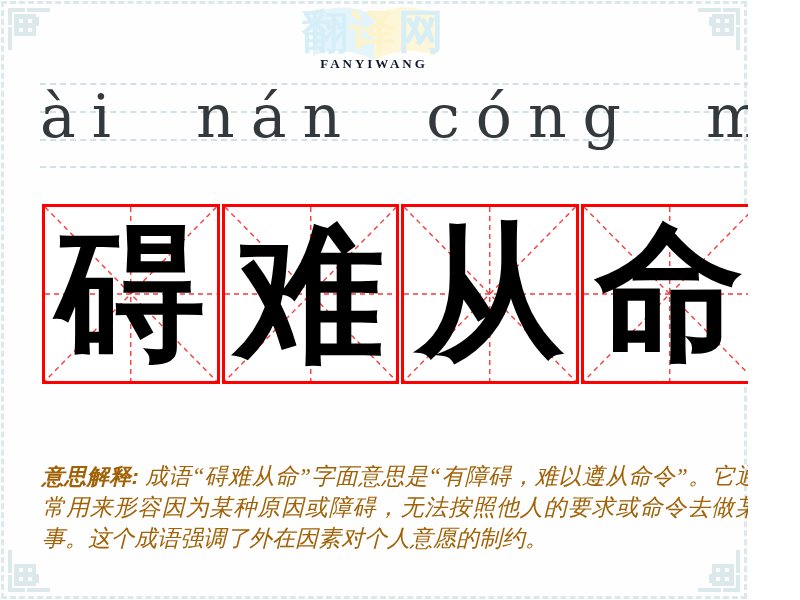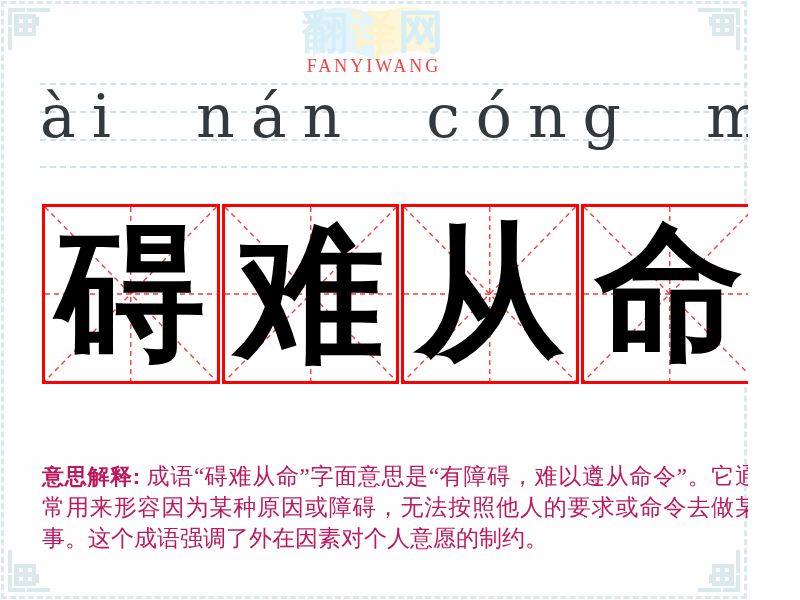--- a/index.html
+++ b/index.html
@@ -22,21 +22,21 @@
 
   
   .watermark{
     position:absolute;top:4px;left:50%;transform:translateX(-50%);
     width:170px;text-align:center;pointer-events:none;
   }
   .wm-book{position:absolute;top:2px;left:50%;transform:translateX(-50%);}
   .wm-chars{position:relative;font-weight:bold;font-size:46px;line-height:56px;letter-spacing:2px;}
   .wm-blue{color:#d6eef7;}
   .wm-yellow{color:#fdf3cb;}
-  .wm-sub{position:relative;font-size:18px;font-weight:normal;letter-spacing:3px;color:#ef4444;margin-top:-4px;}
+  .wm-sub{position:relative;font-size:13px;font-weight:bold;letter-spacing:3px;color:#0f172a;margin-top:-4px;}
 
   
   .pinyin-area{position:absolute;left:40px;top:0;width:720px;height:180px;}
   .guide-line{position:absolute;left:0;width:100%;border-top:2px dashed #cfe2e7;}
   .gl1{top:83px;} .gl2{top:111px;} .gl3{top:139px;} .gl4{top:166px;}
   .pinyin-text{
     position:absolute;left:0;top:86px;width:100%;text-align:center;
     font-family:"DejaVu Serif","Liberation Serif",serif;
     font-size:60px;line-height:60px;color:#33393c;
     letter-spacing:16px;word-spacing:34px;white-space:nowrap;
@@ -55,22 +55,22 @@
   .char-box .grid-line{stroke:#fa3a3a;stroke-width:1.4;stroke-dasharray:5 4;}
   .char-glyph{
     position:absolute;inset:0;display:flex;align-items:center;justify-content:center;
     font-family:"Liberation Serif","DejaVu Serif",serif;font-weight:bold;
     font-size:148px;line-height:1;color:#000000;
   }
 
   
   .explanation{
     position:absolute;left:42px;top:438px;width:716px;
-    font-size:23px;line-height:31px;color:#be185d;
-    text-align:justify;font-family:"Liberation Serif","DejaVu Serif",serif;
+    font-size:23px;line-height:31px;color:#a16207;
+    text-align:justify;font-family:"Liberation Serif","DejaVu Serif",serif;font-style:italic;
   }
   .explanation strong{font-weight:bold;font-family:"Liberation Sans",sans-serif;font-size:22px;}
 </style>
 </head>
 <body>
 
 <div class="page">
 
   <div class="page-border"></div>
 

